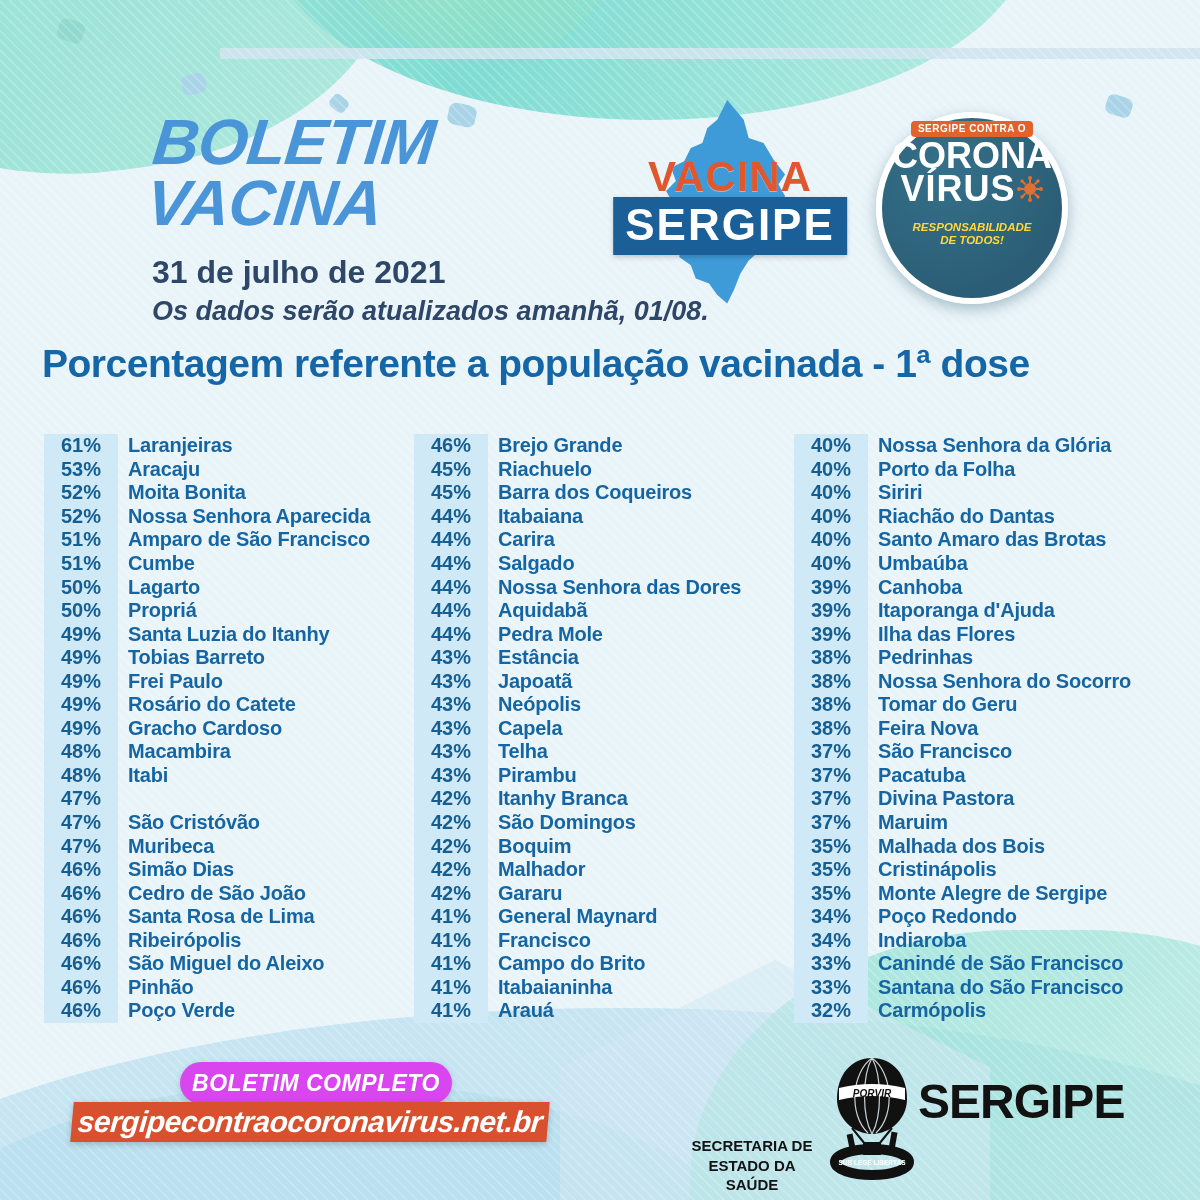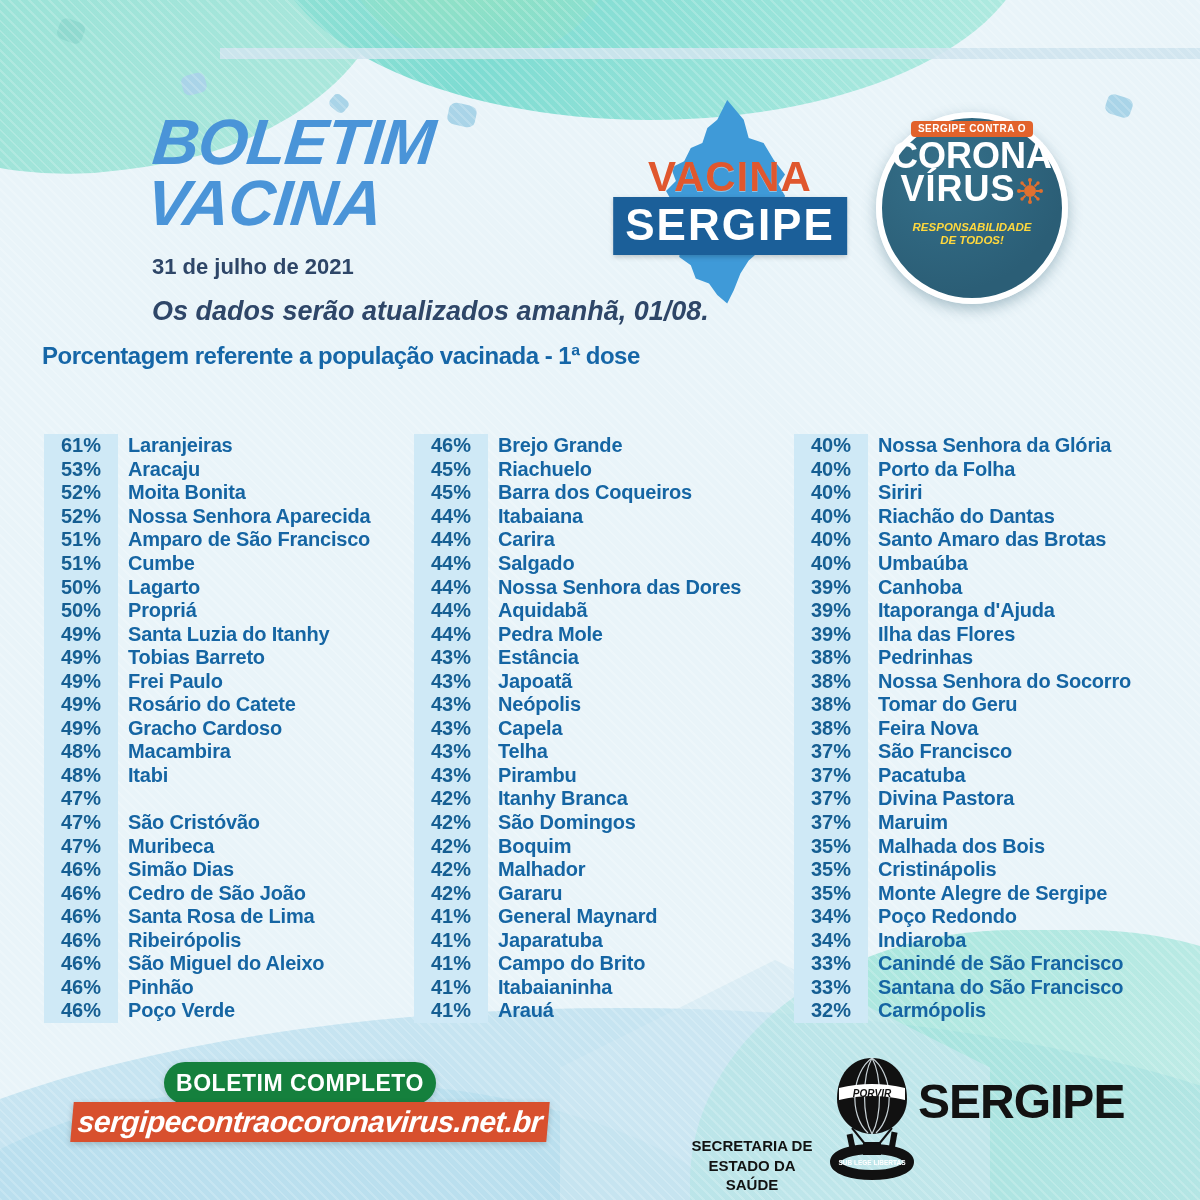--- a/index.html
+++ b/index.html
@@ -31,53 +31,53 @@
     background:#badfee;}
   .bottom-teal{left:690px;top:930px;width:720px;height:560px;border-radius:45%;
     background:linear-gradient(135deg,rgba(150,226,214,.85),rgba(190,236,226,.4));}
   .cube{left:560px;top:960px;width:430px;height:430px;opacity:.55;background:#cfe7f3;
     clip-path:polygon(50% 0,100% 25%,100% 75%,50% 100%,0 75%,0 25%);}
   
   .content{position:absolute;inset:0;z-index:2;}
   .title{position:absolute;left:150px;top:112px;color:#4a94d8;
     font-size:64px;line-height:.95;font-weight:800;font-style:italic;
     transform:skewX(-6deg);letter-spacing:-1px;}
-  .date{position:absolute;left:152px;top:254px;color:#2e4668;font-size:22px;font-weight:700;}
+  .date{position:absolute;left:152px;top:254px;color:#2e4668;font-size:32px;font-weight:700;}
   .note{position:absolute;left:152px;top:296px;color:#2e4668;font-size:27px;font-weight:700;font-style:italic;text-align:center;}
-  .heading{position:absolute;left:42px;top:342px;color:#1566a7;font-size:24px;font-weight:800;letter-spacing:-.5px;}
+  .heading{position:absolute;left:42px;top:342px;color:#1566a7;font-size:39px;font-weight:800;letter-spacing:-.5px;}
   
   .vslogo{position:absolute;left:585px;top:95px;width:290px;height:215px;}
   .vslogo svg{position:absolute;left:28px;top:0;}
   .vs-vacina{position:absolute;left:0;right:0;top:58px;text-align:center;
     color:#e0572e;font-size:42px;font-weight:800;letter-spacing:1px;text-shadow:0 1px 0 rgba(255,255,255,.4);}
   .vs-sergipe{position:absolute;left:50%;top:102px;transform:translateX(-50%);
     background:#1b5f99;color:#fff;font-size:44px;font-weight:800;letter-spacing:2px;
     padding:3px 12px 5px;box-shadow:0 2px 5px rgba(0,0,0,.2);}
   
   .badge{position:absolute;left:876px;top:112px;width:192px;height:192px;border-radius:50%;
     background:radial-gradient(circle at 35% 30%,#35708a,#2b5e76 70%);
     border:6px solid #fff;box-sizing:border-box;box-shadow:0 5px 14px rgba(40,90,110,.35);
     text-align:center;}
   .badge-bar{display:inline-block;background:#e2622b;border-radius:4px;
     color:#fff;font-size:10px;font-weight:800;letter-spacing:.5px;padding:2px 7px 3px;}
   .badge-corona{color:#fff;font-size:36px;font-weight:800;line-height:.92;letter-spacing:0;margin-top:2px;}
   .badge-virus{color:#fff;font-size:36px;font-weight:800;line-height:.92;letter-spacing:1px;
-    display:flex;align-items:flex-end;justify-content:center;}
+    display:flex;align-items:center;justify-content:center;}
   .badge-tag{margin-top:16px;color:#ffd83d;font-size:11.5px;font-weight:800;font-style:italic;line-height:1.15;}
   
   .col{position:absolute;top:434px;}
   .col.c1{left:44px;} .col.c2{left:414px;} .col.c3{left:794px;}
   .row{display:flex;align-items:center;height:23.55px;}
   .pct{width:74px;height:100%;background:#cfe9f6;color:#155e92;font-size:20px;font-weight:800;
     display:flex;align-items:center;justify-content:center;}
   .muni{margin-left:10px;color:#1565a3;font-size:20px;font-weight:800;white-space:nowrap;letter-spacing:-.2px;}
   
-  .pill{position:absolute;left:164px;top:1062px;width:272px;height:42px;border-radius:22px;
-    background:#15803d;color:#fff;font-size:23px;font-weight:800;letter-spacing:.5px;
-    display:flex;align-items:center;justify-content:center;box-shadow:0 2px 6px rgba(0,0,0,.15);}
+  .pill{position:absolute;left:180px;top:1062px;width:272px;height:42px;border-radius:22px;
+    background:#d946ef;color:#fff;font-size:23px;font-weight:800;letter-spacing:.5px;
+    display:flex;align-items:center;justify-content:center;box-shadow:0 2px 6px rgba(0,0,0,.15);font-style:italic;}
   .urlbar{position:absolute;left:72px;top:1102px;width:476px;height:40px;background:#d8502e;
     transform:skewX(-5deg);display:flex;align-items:center;justify-content:center;
     box-shadow:0 2px 6px rgba(0,0,0,.2);}
   .urlbar span{transform:skewX(0deg);color:#fff;font-size:30px;font-weight:800;font-style:italic;letter-spacing:-.5px;}
   .secretaria{position:absolute;left:682px;top:1136px;width:140px;text-align:center;
     color:#121212;font-size:15px;font-weight:800;line-height:1.3;}
   .balloon{position:absolute;left:828px;top:1056px;width:88px;height:124px;}
   .govblock{position:absolute;left:918px;top:1078px;color:#121212;}
   .gov-name{font-size:48px;font-weight:800;letter-spacing:-1px;line-height:1;}
   .gov-sub{font-size:21.5px;font-weight:800;letter-spacing:.5px;margin-top:1px;}
@@ -338,21 +338,21 @@
         <div class="row">
           <span class="pct">42%</span>
           <span class="muni">Gararu</span>
         </div>
         <div class="row">
           <span class="pct">41%</span>
           <span class="muni">General Maynard</span>
         </div>
         <div class="row">
           <span class="pct">41%</span>
-          <span class="muni">Japaratuba</span>
+          <span class="muni">Francisco</span>
         </div>
         <div class="row">
           <span class="pct">41%</span>
           <span class="muni">Campo do Brito</span>
         </div>
         <div class="row">
           <span class="pct">41%</span>
           <span class="muni">Itabaianinha</span>
         </div>
         <div class="row">

